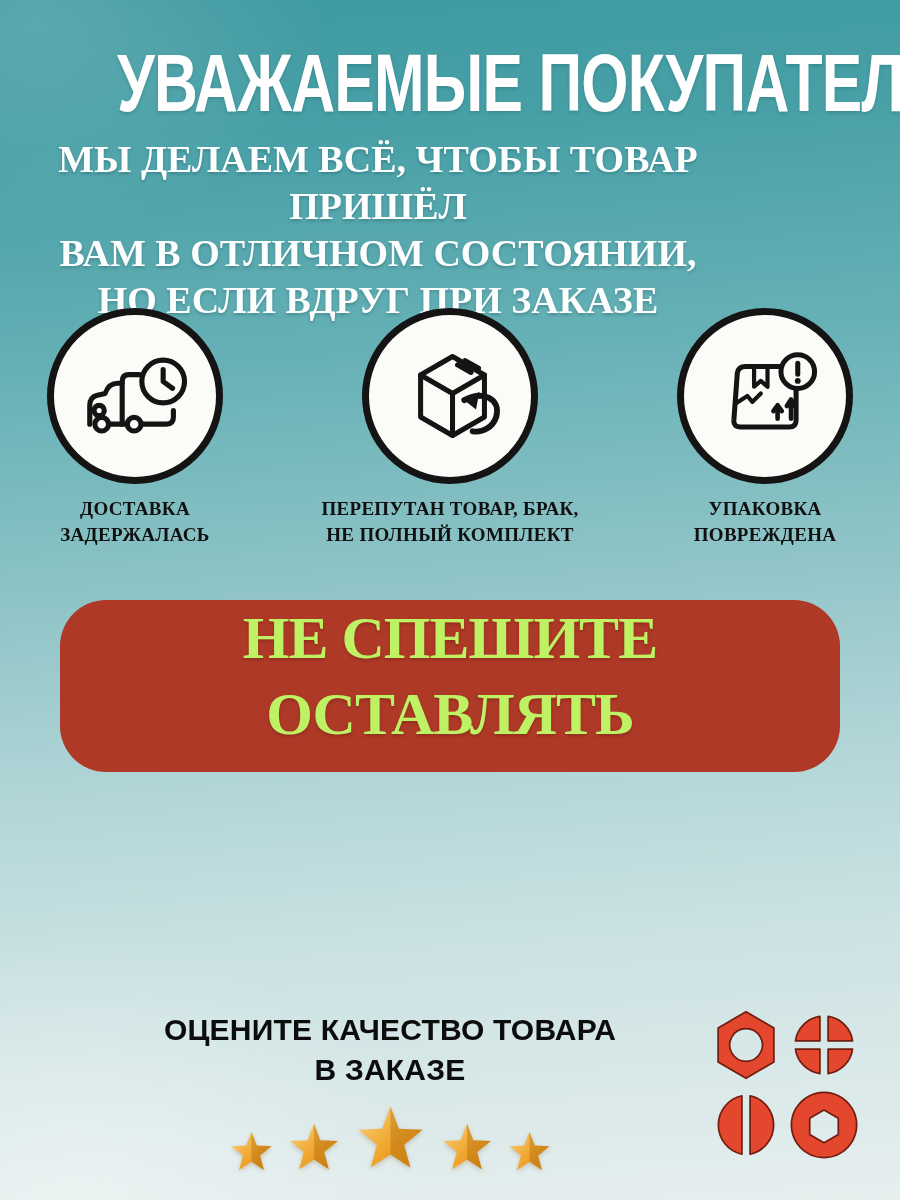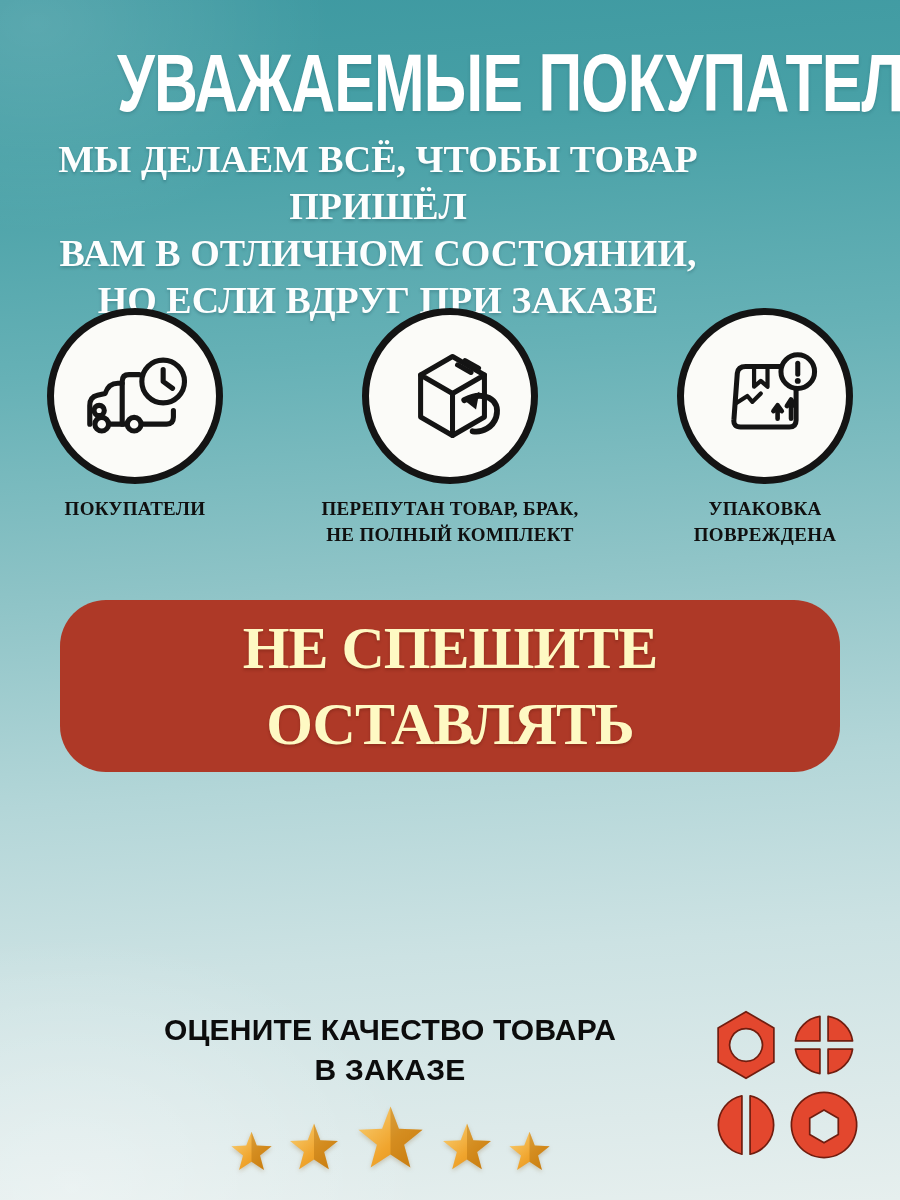--- a/index.html
+++ b/index.html
@@ -40,22 +40,22 @@
   }
   .badge svg{display:block;}
   .issue .caption{
     margin-top:12px;
     font-family:"Liberation Serif",serif;font-weight:bold;
     font-size:19px;line-height:26px;color:#101010;letter-spacing:.3px;
   }
   .banner{
     position:absolute;top:600px;left:60px;width:780px;height:172px;
     background:#AE3927;border-radius:46px;
-    display:flex;flex-direction:column;justify-content:center;
-    text-align:center;color:#fef9c3;
+    display:flex;justify-content:center;
+    text-align:center;color:#bef264;
     font-family:"Liberation Serif",serif;font-weight:bold;
     font-size:60px;line-height:76px;letter-spacing:-1px;
     text-shadow:0 2px 3px rgba(60,10,5,.25);
   }
   .support{
     position:absolute;top:788px;left:0;width:900px;
     text-align:center;color:#0E0E0E;
     font-family:"Liberation Serif",serif;font-weight:bold;
     font-size:45px;line-height:54px;letter-spacing:-.5px;
   }
@@ -103,21 +103,22 @@
           <circle cx="33" cy="72" r="6"></circle>
           <path d="M46 88 H64"></path>
           <path d="M84 88 H112 Q120 88 120 80 V72"></path>
           <circle cx="36" cy="88" r="8" fill="#FBFBF8"></circle>
           <circle cx="74" cy="88" r="8" fill="#FBFBF8"></circle>
           <circle cx="108" cy="38" r="25" fill="#FBFBF8"></circle>
           <path d="M108 24 V38 L119 46"></path>
         </svg>
       </div>
       <div class="caption">
-        <div>ПОКУПАТЕЛИ</div>
+        <div>ДОСТАВКА</div>
+        <div>ЗАДЕРЖАЛАСЬ</div>
       </div>
     </div>
 
     <div class="issue i2">
       <div class="badge">
         <svg width="126" height="126" viewBox="0 0 150 150" fill="none" stroke="#141414" stroke-width="6" stroke-linecap="round" stroke-linejoin="round">
           <path d="M40 50 L78 28 L116 50 L78 72 Z"></path>
           <path d="M40 50 V100 L78 122 V72"></path>
           <path d="M116 50 V100 L78 122"></path>
           <path d="M84 38 L100 47"></path>

